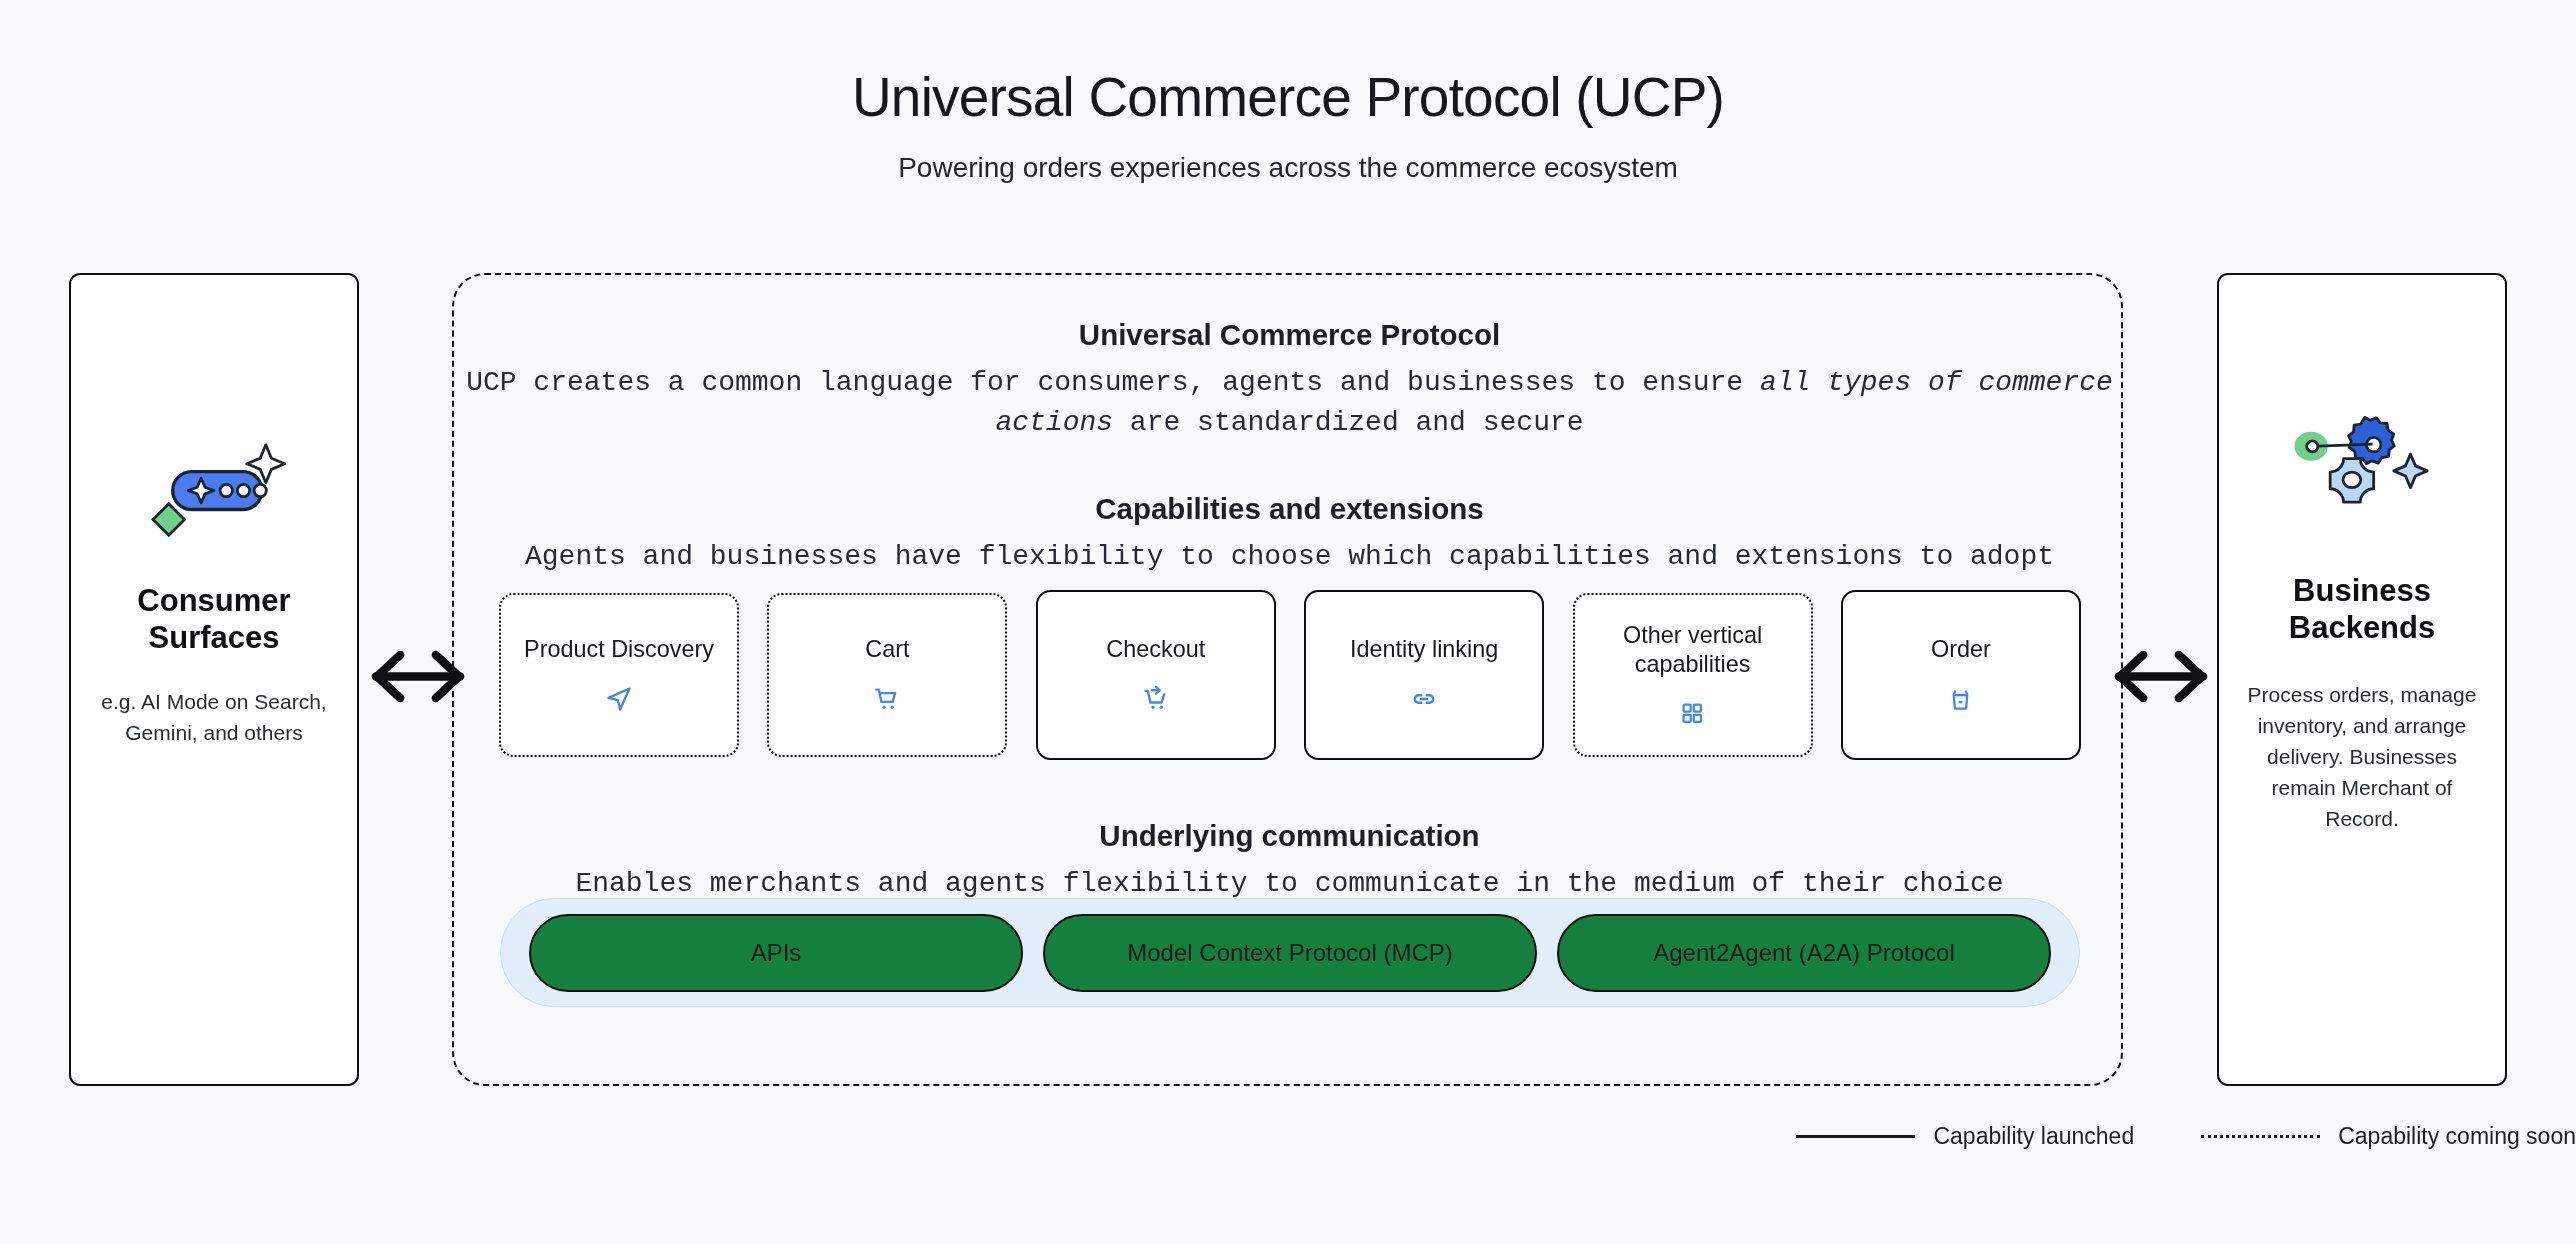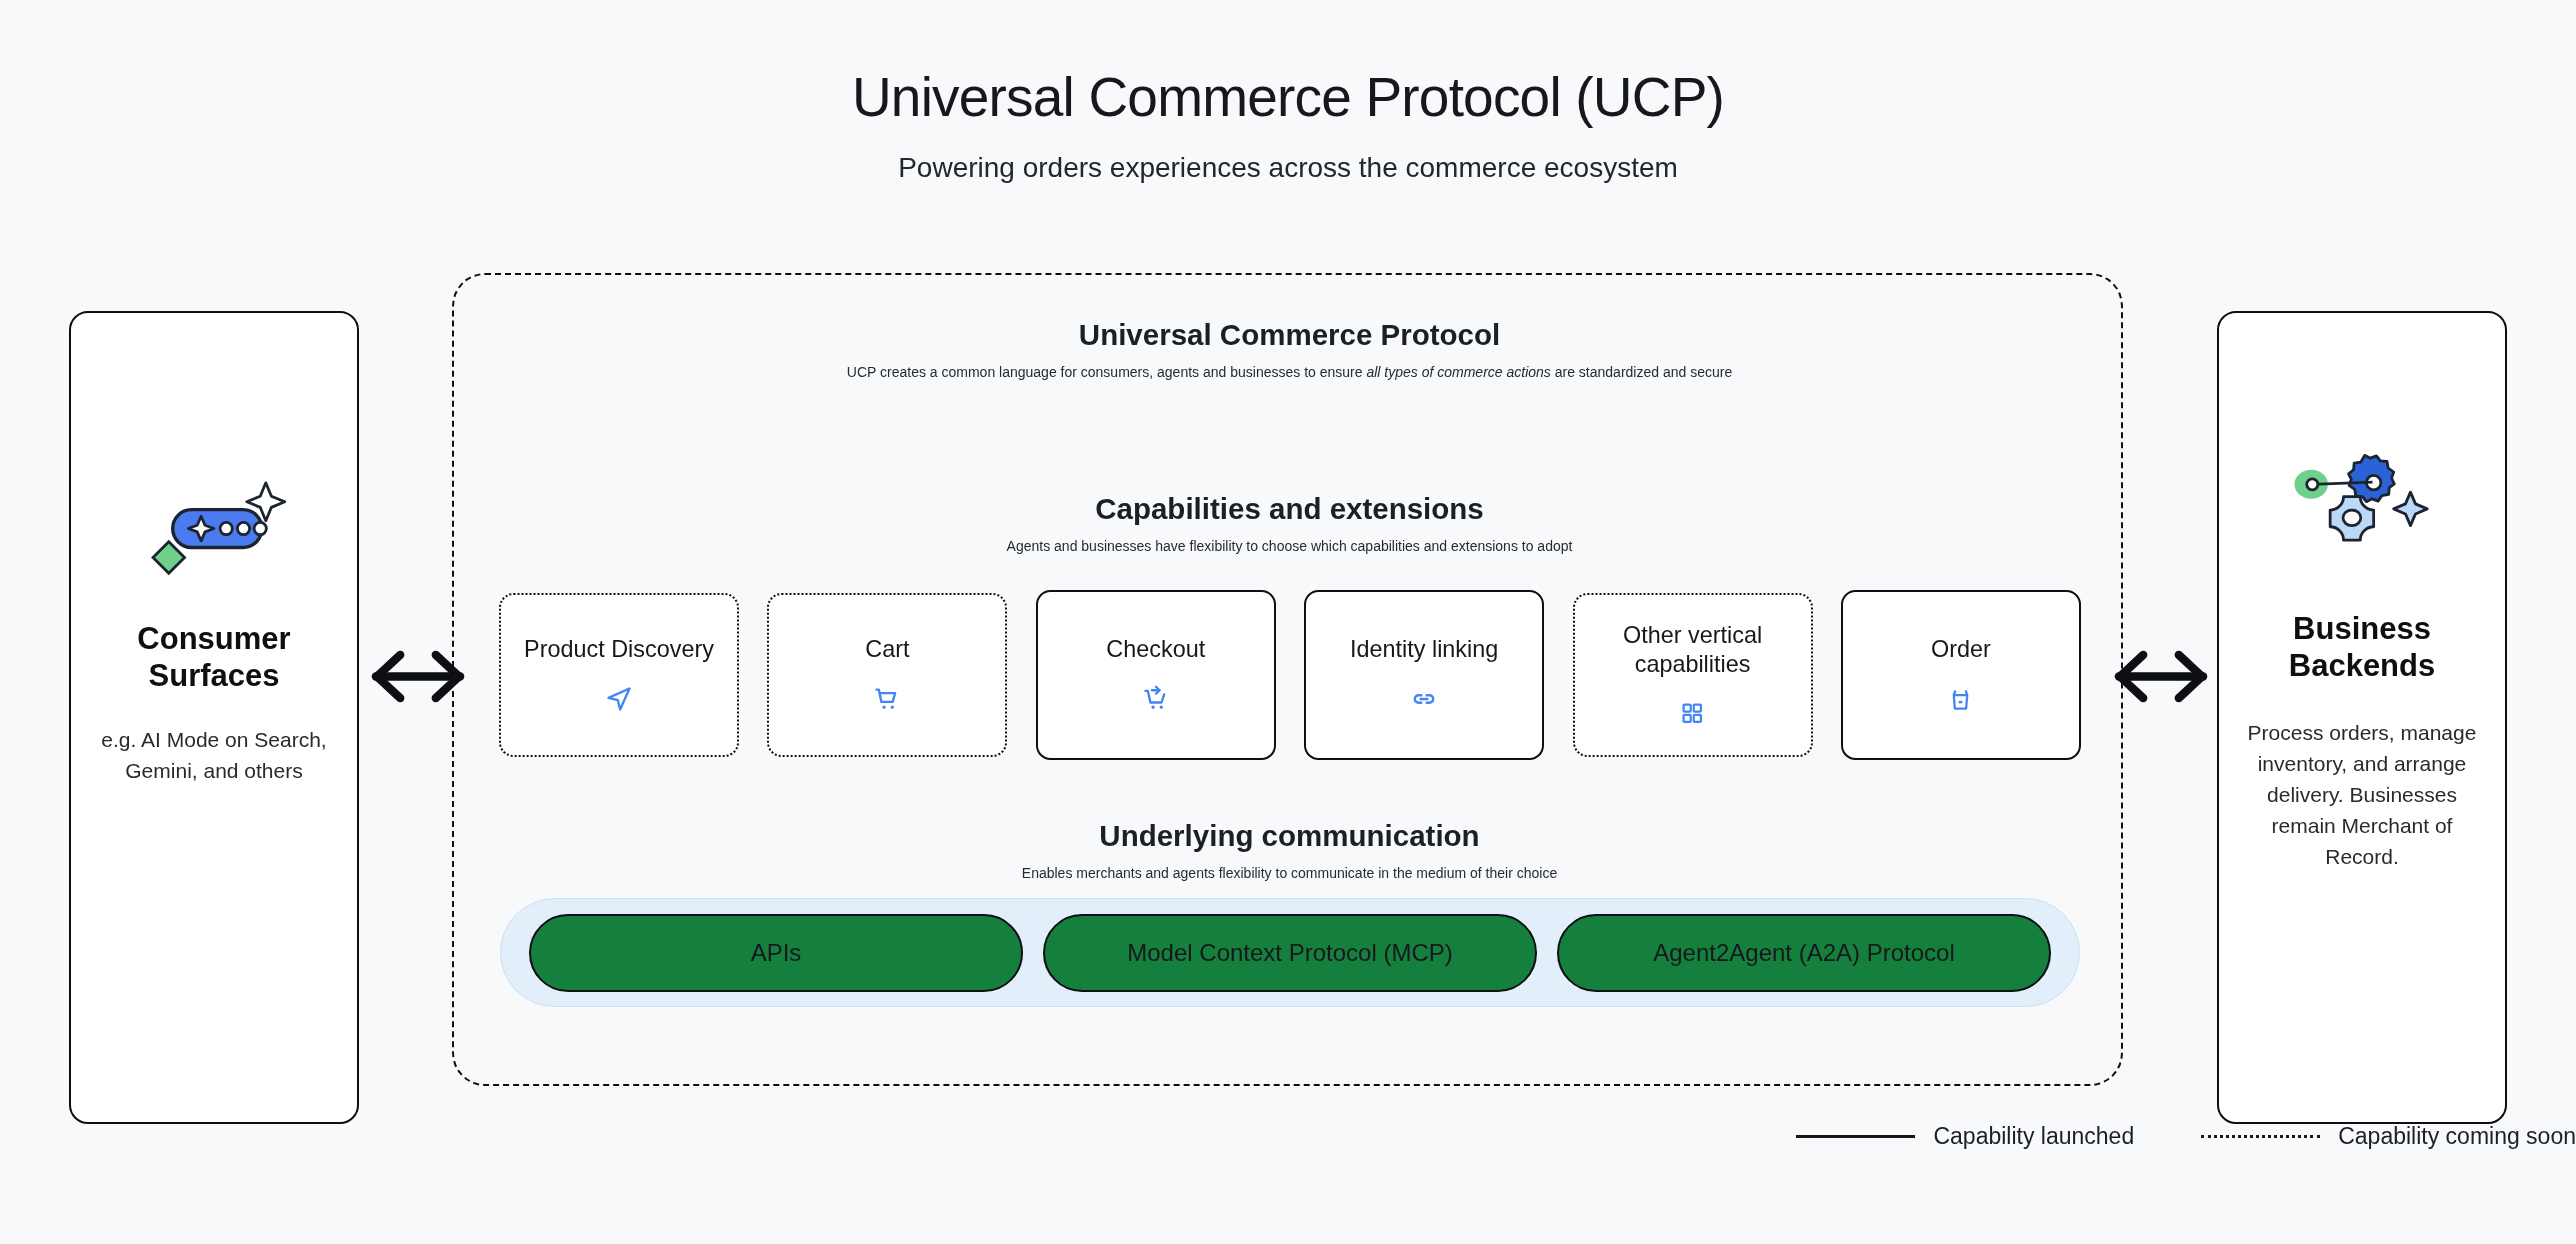--- a/index.html
+++ b/index.html
@@ -33,26 +33,25 @@
     font-size: 28px;
     font-weight: 400;
     color: #23262b;
   }
 
   
   .side-panel {
     position: absolute;
     background: #ffffff;
     border: 2.8px solid #0d0f12;
-    border-radius: 19px;
+    border-radius: 11px;
     display: flex;
     flex-direction: column;
     align-items: center;
     padding: 0 19px;
-    margin-top: 38px;
   }
   #panel-consumer { left: 69px;  top: 273px; width: 290px; height: 813px; }
   #panel-business { left: 2217px; top: 273px; width: 290px; height: 813px; }
 
   .panel-art { margin-top: 162px; height: 106px; display: flex; align-items: center; justify-content: center; }
   #panel-business .panel-art { margin-top: 139px; }
 
   .panel-title {
     margin-top: 40px;
     font-size: 31px;
@@ -90,23 +89,24 @@
 
   .section-title {
     text-align: center;
     font-size: 29.5px;
     font-weight: 700;
     color: #1c1f24;
   }
   .section-sub {
     margin-top: 11px;
     text-align: center;
-    font-size: 14px;
+    font-size: 28px;
     line-height: 1.42;
     color: #272b31;
+    font-family: Liberation Mono, monospace;
   }
   .section-sub em { font-style: italic; }
 
   #ucp-head { position: absolute; left: 0; top: 43px; width: 1671px; }
   #cap-head  { position: absolute; left: 0; top: 217px; width: 1671px; }
   #comm-head { position: absolute; left: 0; top: 544px; width: 1671px; }
 
   
   #cap-row {
     position: absolute;

